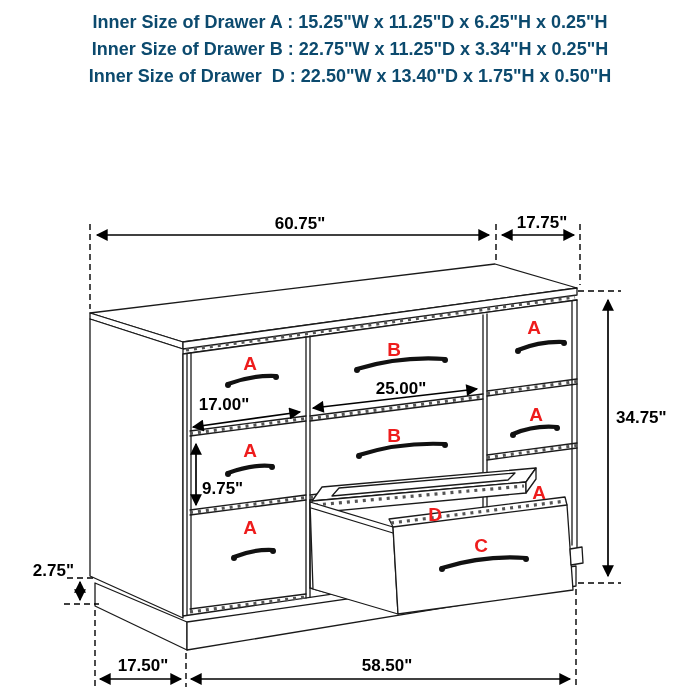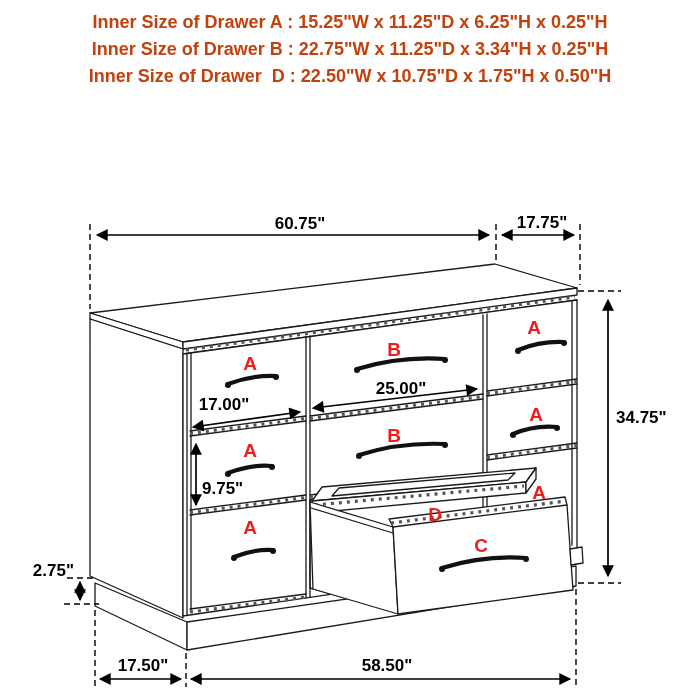--- a/index.html
+++ b/index.html
@@ -1,19 +1,19 @@
 <!DOCTYPE html>
 <html><head>
 <meta charset="utf-8">
 <style>
   html,body{margin:0;padding:0;background:#ffffff;}
   .canvas{position:relative;width:700px;height:700px;background:#ffffff;overflow:hidden;
           font-family:"Liberation Sans",sans-serif;}
   .header{position:absolute;top:9px;left:0;width:100%;text-align:center;
-          font-weight:bold;font-size:18px;line-height:27px;color:#c2410c;}
+          font-weight:bold;font-size:18px;line-height:27px;color:#0c4a6e;}
   .header .line{white-space:pre;}
   .dwg{position:absolute;left:0;top:0;}
   
   .draw path,.draw line{fill:none;stroke:#1a1a1a;stroke-width:1.3;stroke-linejoin:round;stroke-linecap:round;}
   .draw path.face{fill:#ffffff;}
   .draw .hatch{stroke:#555;stroke-width:3.2;stroke-dasharray:3 5;stroke-linecap:butt;}
   .draw .handle{stroke:#111;stroke-width:4.2;}
   .draw .knob{fill:#111;stroke:none;}
   
   .dims line,.dims path{fill:none;stroke:#000;stroke-width:1.7;}
@@ -23,21 +23,21 @@
           fill:#ee1c1c;text-anchor:middle;}
 </style>
 </head>
 <body>
 
 <div class="canvas">
 
   <div class="header">
     <div class="line">Inner Size of Drawer A : 15.25"W x 11.25"D x 6.25"H x 0.25"H</div>
     <div class="line">Inner Size of Drawer B : 22.75"W x 11.25"D x 3.34"H x 0.25"H</div>
-    <div class="line">Inner Size of Drawer  D : 22.50"W x 10.75"D x 1.75"H x 0.50"H</div>
+    <div class="line">Inner Size of Drawer  D : 22.50"W x 13.40"D x 1.75"H x 0.50"H</div>
   </div>
 
   <svg class="dwg" width="700" height="700" viewBox="0 0 700 700">
     <defs>
       <marker id="ah" viewBox="0 0 10 10" refX="9" refY="5" markerWidth="9" markerHeight="7" orient="auto-start-reverse">
           <path d="M0,0 L10,5 L0,10 Z" fill="#000" stroke="none"></path>
         </marker>
     </defs>
 
     <g class="draw">

